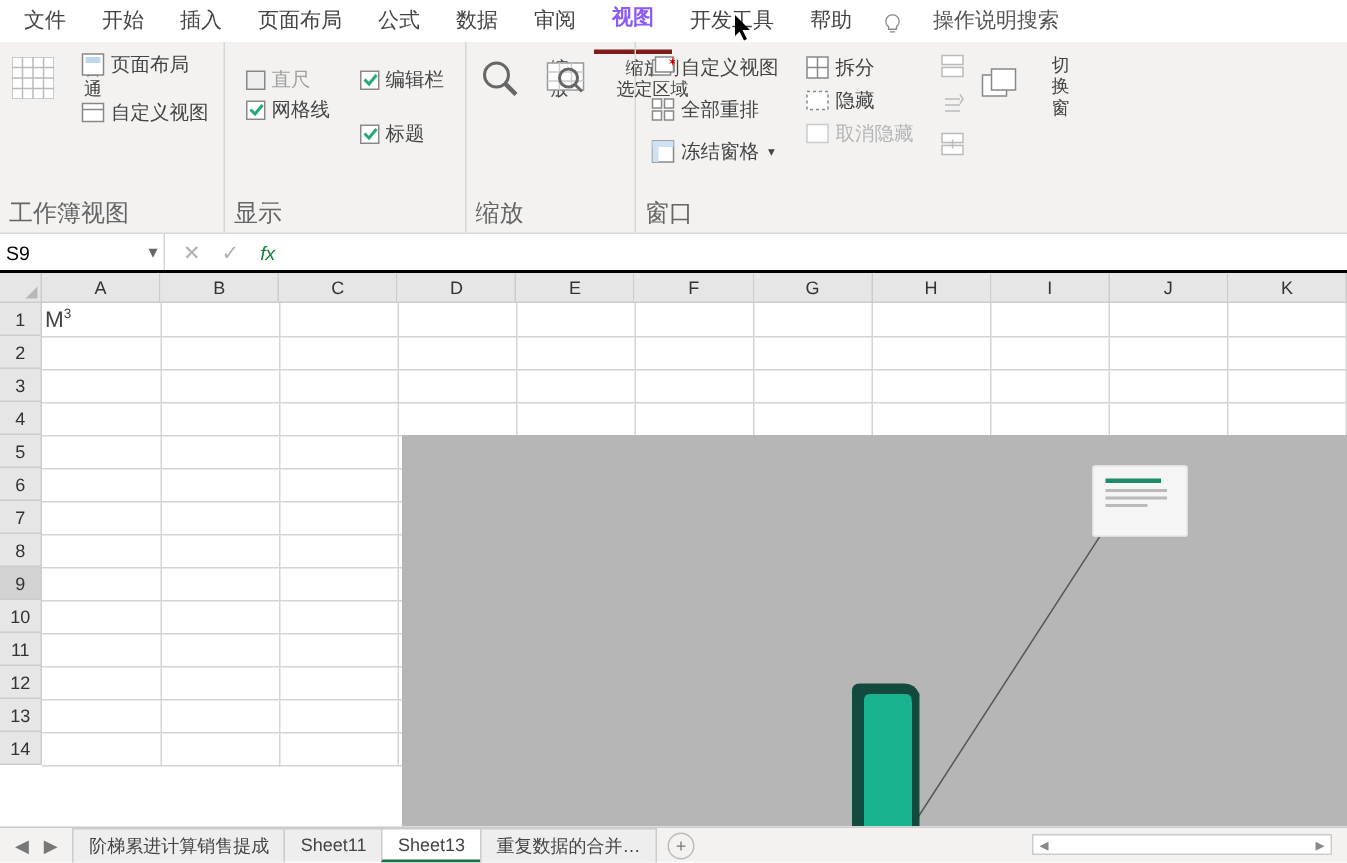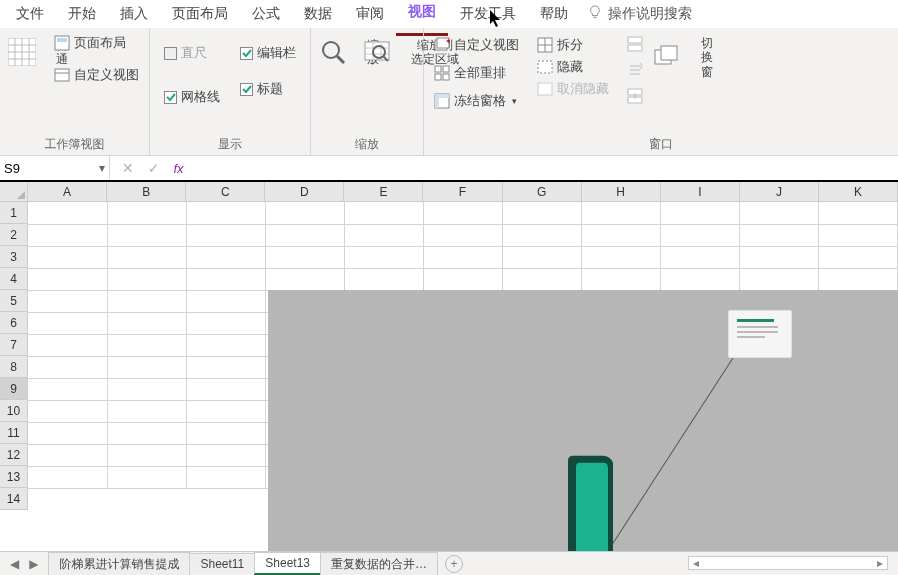--- a/index.html
+++ b/index.html
@@ -2,28 +2,28 @@
 <html><head>
 <meta charset="utf-8">
 <style>
   * { box-sizing: border-box; margin: 0; padding: 0; font-family: "Microsoft YaHei", "Segoe UI", sans-serif; }
   body { width: 898px; height: 575px; background: #fff; overflow: hidden; font-size: 12px; color: #444; }
 
   
   .menu-bar { display: flex; align-items: center; height: 28px; padding: 0 4px; border-bottom: 1px solid transparent; }
   .menu-item { padding: 12px 12px; font-size: 14px; cursor: pointer; }
   .menu-item.active { font-weight: bold; border-bottom: 3px solid #7f1d1d; color: #8b5cf6; }
-  .menu-search { display: flex; align-items: flex-start; gap: 6px; margin-left: 8px; font-size: 14px; color: #555; }
+  .menu-search { display: flex; align-items: flex-end; gap: 20px; margin-left: 8px; font-size: 14px; color: #555; }
   .lightbulb { width:14px; height:14px; }
 
   
   .ribbon { display: flex; height: 128px; background: #f3f2f1; border-bottom: 1px solid #d6d6d6; }
   .group { display: flex; flex-direction: column; border-right: 1px solid #d6d6d6; padding: 4px 6px 2px 6px; }
   .group-body { flex: 1; display: flex; align-items: flex-start; }
-  .group-label { text-align: center; font-size: 12px; color: #666; padding-top: 2px; }
+  .group-label { text-align: left; font-size: 16px; color: #666; padding-top: 2px; }
 
   .big-btn { display: flex; flex-direction: row; align-items: center; justify-content: flex-start; width: 44px; padding: 4px 2px; cursor: pointer; gap: 20px; }
   .big-btn .lbl { font-size: 12px; text-align: center; line-height: 1.2; }
   .big-icon { width: 32px; height: 32px; display:flex; align-items:center; justify-content:center; }
 
   .stack { display: flex; flex-direction: column; gap: 4px; padding: 2px 4px; }
   .stack-row { display: flex; align-items: center; gap: 4px; font-size: 13px; cursor: pointer; white-space: nowrap; }
   .small-icon { width:16px; height:16px; display:flex; align-items:center; justify-content:center; flex-shrink:0; }
 
   .chk { display: flex; align-items: center; gap: 4px; font-size: 13px; cursor: pointer; }
@@ -32,21 +32,21 @@
   .chk-box svg { display:none; }
   .chk-box.disabled { background:#eee; }
 
   
   .formula-bar { display: flex; align-items: center; height: 26px; border-bottom: 2px solid #000000; }
   .name-box { display: flex; align-items: center; width: 110px; border-right: 1px solid #d6d6d6; height: 100%; padding: 0 4px; }
   .name-box input { border: none; outline: none; width: 70px; font-size: 13px; }
   .dropdown-tiny { margin-left: auto; color:#666; cursor:pointer; }
   .fx-area { display: flex; align-items: center; gap: 14px; padding: 0 12px; height:100%; }
   .fx-btn { color: #b0b0b0; font-size: 14px; cursor:pointer; }
-  .fx-box { color:#a21caf; font-style: italic; font-size:13px; }
+  .fx-box { color:#15803d; font-style: italic; font-size:13px; }
   .fx-input { flex:1; padding:0 6px; }
   .fx-input input { width:100%; border:none; outline:none; font-size:13px; }
 
   
   .grid-area { position: relative; height: calc(575px - 28px - 128px - 26px - 24px); overflow:hidden; }
   .corner { position:absolute; left:0; top:0; width:28px; height:20px; background:#e6e6e6; border-right:1px solid #ccc; border-bottom:1px solid #ccc; }
   .corner::after { content:""; position:absolute; right:2px; bottom:2px; width:0; height:0; border-left:8px solid transparent; border-bottom:8px solid #b7b7b7; }
   .col-headers { position:absolute; left:28px; top:0; right:0; height:20px; display:flex; }
   .col-h { width:80px; background:#e6e6e6; border-right:1px solid #ccc; border-bottom:1px solid #ccc; text-align:center; font-size:12px; line-height:20px; color:#333; }
   .row-headers { position:absolute; left:0; top:20px; width:28px; }
@@ -61,21 +61,21 @@
   .gray-overlay { position:absolute; background:#b6b6b6; }
   .floating-doc { position:absolute; width:64px; height:48px; background:#f5f5f5; border:1px solid #e0e0e0; border-radius:2px; padding:8px; }
   .floating-doc .l1 { height:3px; background:#1e8a6a; margin-bottom:4px; width:80%; }
   .floating-doc .l2 { height:2px; background:#bababa; margin-bottom:3px; width:90%; }
   .floating-doc .l3 { height:2px; background:#bababa; margin-bottom:3px; width:60%; }
 
   
   .sheet-bar { position: relative; display:flex; align-items:center; height:24px; border-top:1px solid #ccc; background:#f3f2f1; font-size:12px; }
   .sheet-nav { display:flex; gap:10px; padding:0 10px; color:#777; }
   .sheet-nav span { cursor:pointer; }
-  .sheet-tabs { display:flex; align-items:center; height:100%; }
+  .sheet-tabs { display:flex; align-items:flex-start; height:100%; }
   .sheet-tab { padding: 3px 10px; border:1px solid #ccc; border-bottom:none; background:#eee; cursor:pointer; margin-right:-1px; white-space:nowrap; }
   .sheet-tab.active { background:#fff; border-bottom:2px solid #1e7145; }
   .sheet-add { width:18px; height:18px; border:1px solid #bbb; border-radius:50%; display:flex; align-items:center; justify-content:center; margin:0 8px; cursor:pointer; color:#777; }
   .hscroll-block { position:absolute; right:10px; top:4px; width:200px; height:14px; background:#fff; border:1px solid #ccc; display:flex; align-items:center; }
   .hscroll-block .arrow { width:14px; text-align:center; color:#888; cursor:pointer; }
   .cursor-pointer { position:absolute; pointer-events:none; }
 </style>
 </head>
 <body>
 
@@ -133,21 +133,21 @@
             </span>
           <span>自定义视图</span>
         </div>
       </div>
     </div>
     <div class="group-label">工作簿视图</div>
   </div>
 
   <div class="group">
     <div class="group-body" style="gap:12px; padding:6px 4px;">
-      <div class="stack" style="gap:26px; padding-top:6px;">
+      <div class="stack" style="gap:2px; padding-top:6px;">
         <label class="chk">
           <span class="chk-box disabled"></span>
           <span style="color:#a0a0a0">直尺</span>
         </label>
         <label class="chk">
           <span class="chk-box checked">
               <svg width="10" height="10" viewBox="0 0 10 10">
                 <path stroke="#2a7" stroke-width="2" fill="none" d="M1 5 L4 8 L9 2"></path>
               </svg>
             </span>
@@ -348,20 +348,33 @@
     <div class="row-h active">9</div>
     <div class="row-h">10</div>
     <div class="row-h">11</div>
     <div class="row-h">12</div>
     <div class="row-h">13</div>
     <div class="row-h">14</div>
   </div>
   <div class="cells">
     <table>
       <tbody>
+          <tr>
+            <td><span class="cell-content"><span>M</span><sup>3</sup></span></td>
+            <td></td>
+            <td></td>
+            <td></td>
+            <td></td>
+            <td></td>
+            <td></td>
+            <td></td>
+            <td></td>
+            <td></td>
+            <td></td>
+          </tr>
       <tr>
             <td></td>
             <td></td>
             <td></td>
             <td></td>
             <td></td>
             <td></td>
             <td></td>
             <td></td>
             <td></td>

